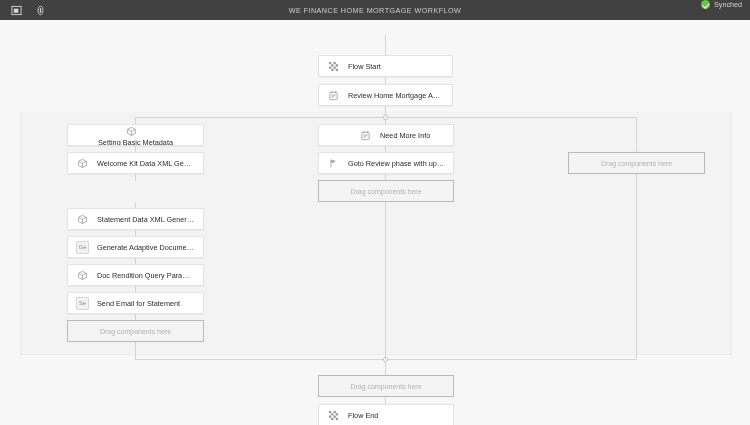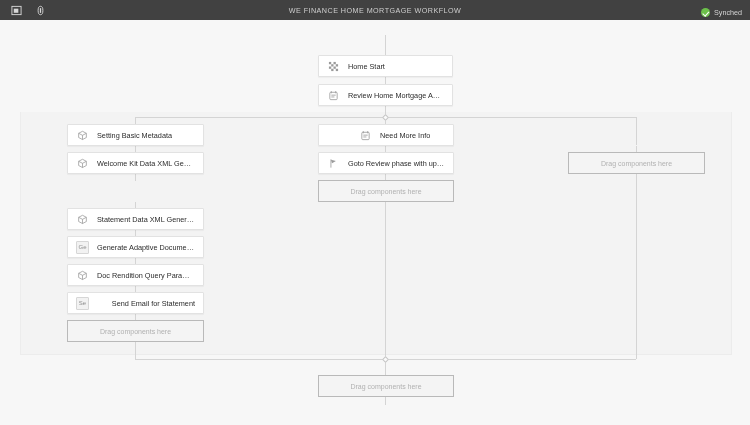--- a/index.html
+++ b/index.html
@@ -24,21 +24,21 @@
     color: #d8d8d8;
   }
   .topbar-title {
     position: absolute; left: 0; right: 0; top: 0; height: 20px;
     display: flex; align-items: center; justify-content: center;
     color: #cfcfcf; font-size: 7.2px; letter-spacing: .45px;
     pointer-events: none;
   }
   .topbar-right {
     position: absolute; right: 8px; top: 0; height: 17px;
-    display: flex; align-items: flex-end; gap: 4px;
+    display: flex; align-items: flex-start; gap: 4px;
   }
   .synched-label { color: #d6d6d6; font-size: 7.2px; }
   .check-circle {
     width: 9px; height: 9px; border-radius: 50%;
     background: #6cc04a; position: relative;
   }
   .check-circle::after {
     content: ""; position: absolute;
     left: 2.6px; top: 1.6px;
     width: 2.6px; height: 4.6px;
@@ -159,21 +159,21 @@
         <rect x="1" y="1" width="2.5" height="2.5"></rect>
           <rect x="6" y="1" width="2.5" height="2.5"></rect>
         <rect x="3.5" y="3.5" width="2.5" height="2.5"></rect>
           <rect x="8.5" y="3.5" width="2.5" height="2.5"></rect>
         <rect x="1" y="6" width="2.5" height="2.5"></rect>
           <rect x="6" y="6" width="2.5" height="2.5"></rect>
         <rect x="3.5" y="8.5" width="2.5" height="2.5"></rect>
           <rect x="8.5" y="8.5" width="2.5" height="2.5"></rect>
       </svg>
     </span>
-    <span class="node-label">Home Start</span>
+    <span class="node-label">Flow Start</span>
   </div>
 
   <div class="vline" style="left:385px; top:57px; height:10px;"></div>
   <div class="node" style="left:318px; top:64px; width:135px;">
     <span class="node-icon">
       <svg width="11" height="11" viewBox="0 0 12 12" fill="none" stroke="currentColor" stroke-width=".9">
         <rect x="2" y="2.5" width="8" height="8" rx="1"></rect>
         <line x1="3.6" y1="1.2" x2="3.6" y2="3.6"></line>
         <line x1="8.4" y1="1.2" x2="8.4" y2="3.6"></line>
         <line x1="3.6" y1="5.6" x2="8.4" y2="5.6"></line>
@@ -185,21 +185,21 @@
   <div class="vline" style="left:385px; top:86px; height:9px;"></div>
 
   <div class="split-body" style="left:20px; top:92px; width:712px; height:243px;"></div>
 
   <div class="diamond" style="left:382.5px; top:94.5px;"></div>
   <div class="hline" style="left:135px; top:97px; width:501px;"></div>
   <div class="vline" style="left:135px; top:97px; height:28px;"></div>
   <div class="vline" style="left:385px; top:97px; height:28px;"></div>
   <div class="vline" style="left:636px; top:97px; height:28px;"></div>
 
-  <div class="node" style="left:67px; top:104px; width:137px;">
+  <div class="node" style="left:67px; top:104px; width:137px;flex-direction:column;">
     <span class="node-icon">
       <svg width="11" height="11" viewBox="0 0 12 12" fill="none" stroke="currentColor" stroke-width=".85">
         <path d="M6 1.4 L10.2 3.6 L10.2 8.2 L6 10.4 L1.8 8.2 L1.8 3.6 Z"></path>
         <path d="M1.8 3.6 L6 5.8 L10.2 3.6 M6 5.8 L6 10.4"></path>
       </svg>
     </span>
     <span class="node-label">Setting Basic Metadata</span>
   </div>
   <div class="vline" style="left:135px; top:126px; height:7px;"></div>
 
@@ -237,21 +237,21 @@
     <span class="node-icon">
       <svg width="11" height="11" viewBox="0 0 12 12" fill="none" stroke="currentColor" stroke-width=".85">
         <path d="M6 1.4 L10.2 3.6 L10.2 8.2 L6 10.4 L1.8 8.2 L1.8 3.6 Z"></path>
         <path d="M1.8 3.6 L6 5.8 L10.2 3.6 M6 5.8 L6 10.4"></path>
       </svg>
     </span>
     <span class="node-label">Doc Rendition Query Parameter Settin...</span>
   </div>
   <div class="vline" style="left:135px; top:266px; height:7px;"></div>
 
-  <div class="node" style="left:67px; top:272px; width:137px;justify-content:space-between;">
+  <div class="node" style="left:67px; top:272px; width:137px;">
     <span class="badge-icon">Se</span>
     <span class="node-label">Send Email for Statement</span>
   </div>
   <div class="vline" style="left:135px; top:294px; height:7px;"></div>
 
   <div class="dropzone" style="left:67px; top:300px; width:137px;">
     <span class="dropzone-label">Drag components here</span>
   </div>
   <div class="vline" style="left:135px; top:322px; height:17px;"></div>
 
@@ -294,14 +294,29 @@
 
   <div class="hline" style="left:135px; top:339px; width:501px;"></div>
   <div class="diamond" style="left:382.5px; top:336.5px;"></div>
   <div class="vline" style="left:385px; top:339px; height:16px;"></div>
 
   <div class="dropzone" style="left:318px; top:355px; width:136px;">
     <span class="dropzone-label">Drag components here</span>
   </div>
   <div class="vline" style="left:385px; top:377px; height:8px;"></div>
 
+  <div class="node" style="left:318px; top:384px; width:136px;">
+    <span class="node-icon">
+      <svg width="11" height="11" viewBox="0 0 12 12" fill="currentColor">
+        <rect x="1" y="1" width="2.5" height="2.5"></rect>
+          <rect x="6" y="1" width="2.5" height="2.5"></rect>
+        <rect x="3.5" y="3.5" width="2.5" height="2.5"></rect>
+          <rect x="8.5" y="3.5" width="2.5" height="2.5"></rect>
+        <rect x="1" y="6" width="2.5" height="2.5"></rect>
+          <rect x="6" y="6" width="2.5" height="2.5"></rect>
+        <rect x="3.5" y="8.5" width="2.5" height="2.5"></rect>
+          <rect x="8.5" y="8.5" width="2.5" height="2.5"></rect>
+      </svg>
+    </span>
+    <span class="node-label">Flow End</span>
+  </div>
 
 </div>
 
 </body></html>

